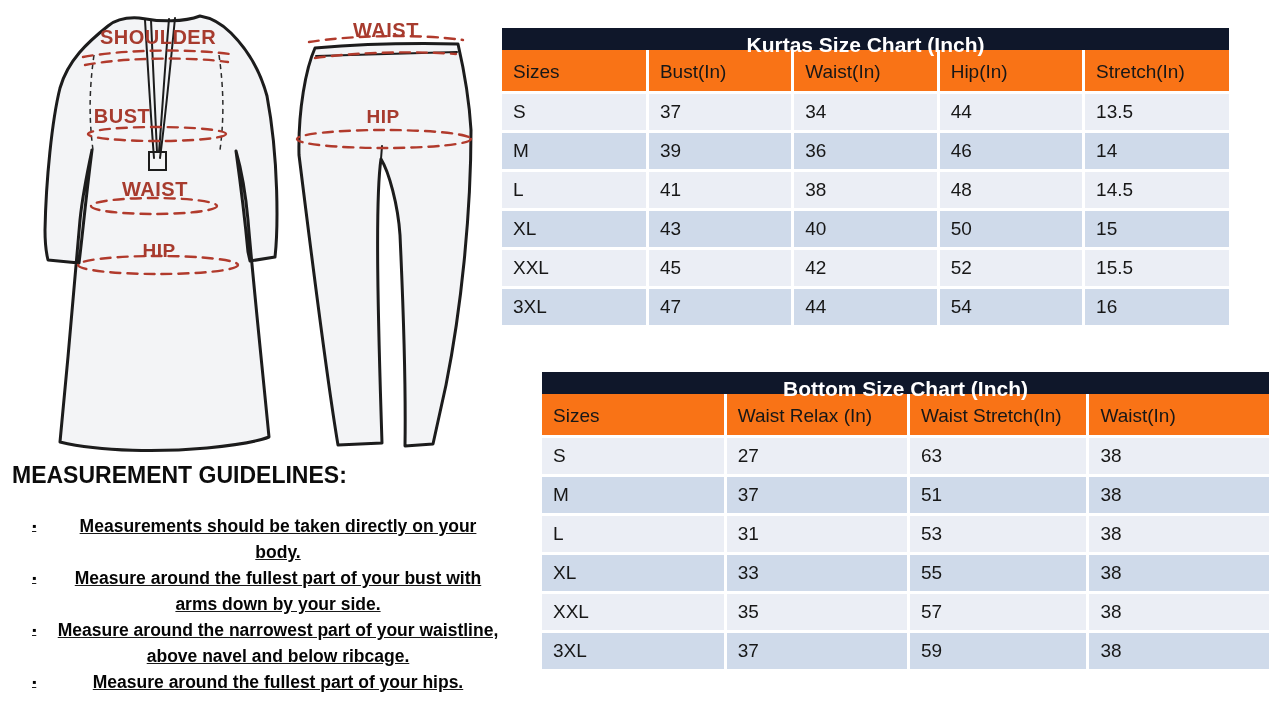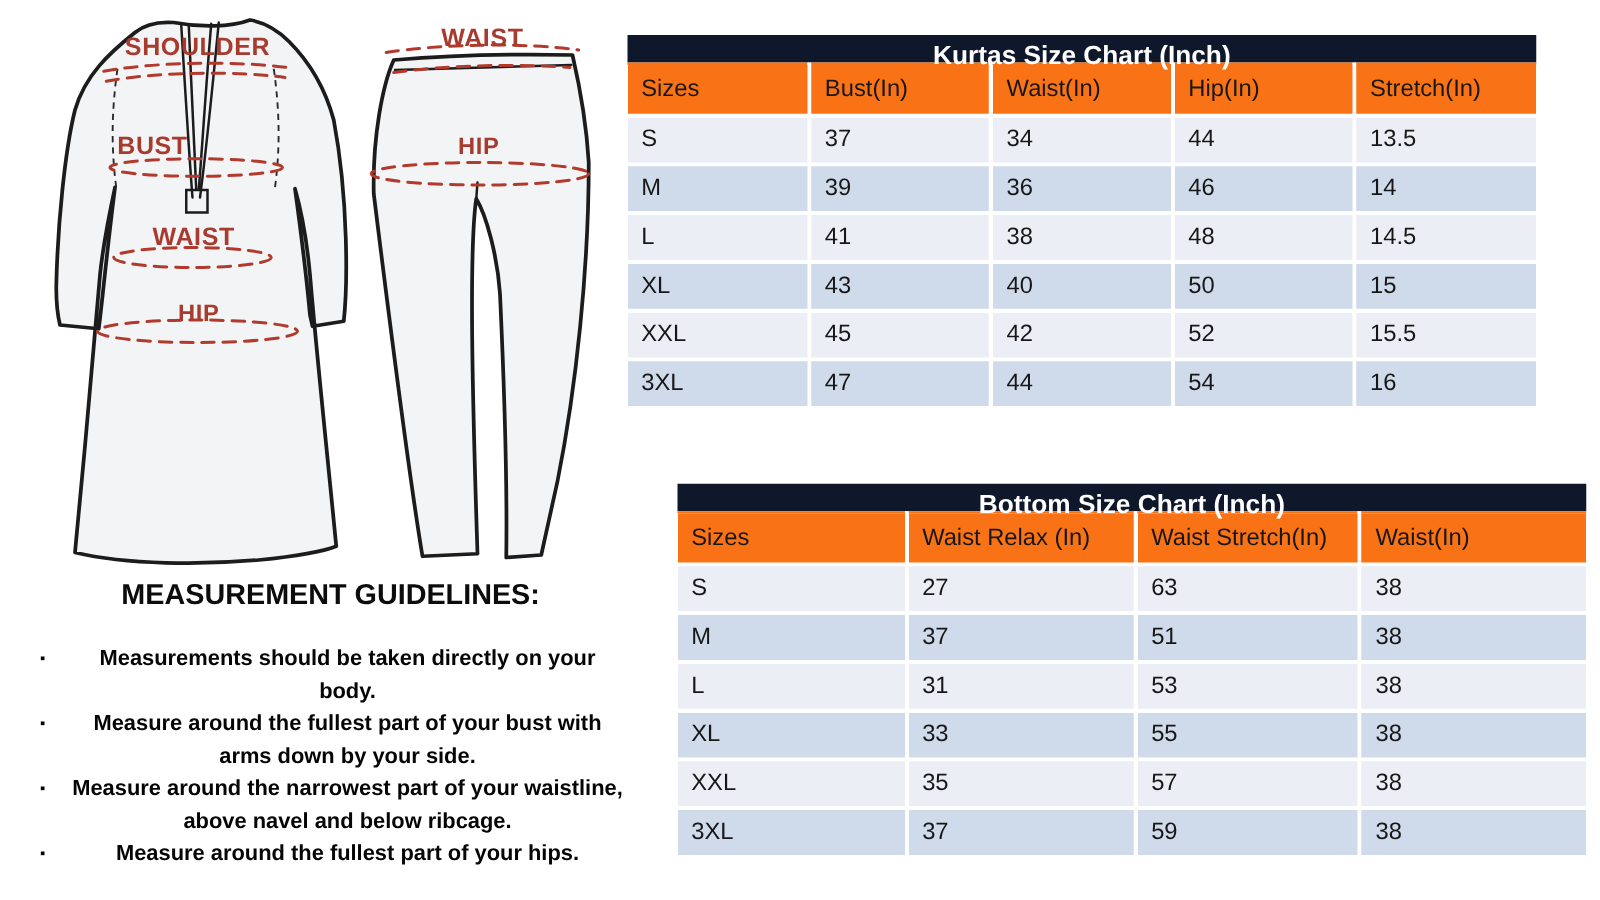--- a/index.html
+++ b/index.html
@@ -15,36 +15,35 @@
   .diagram-svg text{
     font-family:"Liberation Sans", sans-serif;
     font-weight:700;fill:#a73b2e;letter-spacing:0.5px;
   }
   .garment{fill:#f3f4f6;stroke:#1c1c1c;stroke-width:3;stroke-linejoin:round;stroke-linecap:round;}
   .seam{fill:none;stroke:#1c1c1c;stroke-width:2;stroke-linecap:round;}
   .seam-thin{fill:none;stroke:#2a2a2a;stroke-width:1.5;stroke-dasharray:5 4;}
   .redline{fill:none;stroke:#b13a2c;stroke-width:2.4;stroke-dasharray:10 7;stroke-linecap:round;}
 
   .guide-title{
-    margin-top:4px;text-align:center;font-size:23px;font-weight:bold;color:#0c0c0c;
+    margin-top:4px;text-align:left;font-size:23px;font-weight:bold;color:#0c0c0c;
     letter-spacing:0px;
-    margin-left:13px;
-  }
-  .guide-list{margin-top:24px;padding-left:20px;width:468px;}
+  }
+  .guide-list{margin-top:24px;padding-left:20px;width:468px;text-decoration:underline;}
   .guide-item{display:grid;grid-template-columns:24px 1fr;align-items:start;}
   .bullet{font-size:12px;line-height:26px;color:#000;}
   .bullet::before{content:"\25AA";}
   .guide-text{
     text-align:center;font-size:17.5px;font-weight:bold;line-height:26px;color:#050505;
   }
 
   
   .right-panel{position:absolute;left:502px;top:28px;width:727px;}
   .table-block{width:727px;}
-  .table-block + .table-block{margin-top:62px;padding-left:40px;}
+  .table-block + .table-block{margin-top:47px;padding-left:40px;}
   .table-title{
     background:#0f172a;color:#ffffff;font-weight:bold;font-size:21px;
     height:22px;line-height:33px;text-align:center;
   }
   table.size-table{width:100%;border-collapse:collapse;table-layout:fixed;}
   .size-table th,.size-table td{
     font-size:19px;font-weight:400;text-align:left;padding:0 4px 0 11px;
     color:#171717;white-space:nowrap;overflow:hidden;
   }
   .size-table th{background:#f97316;height:39px;border-top:2px solid #f97316;}

